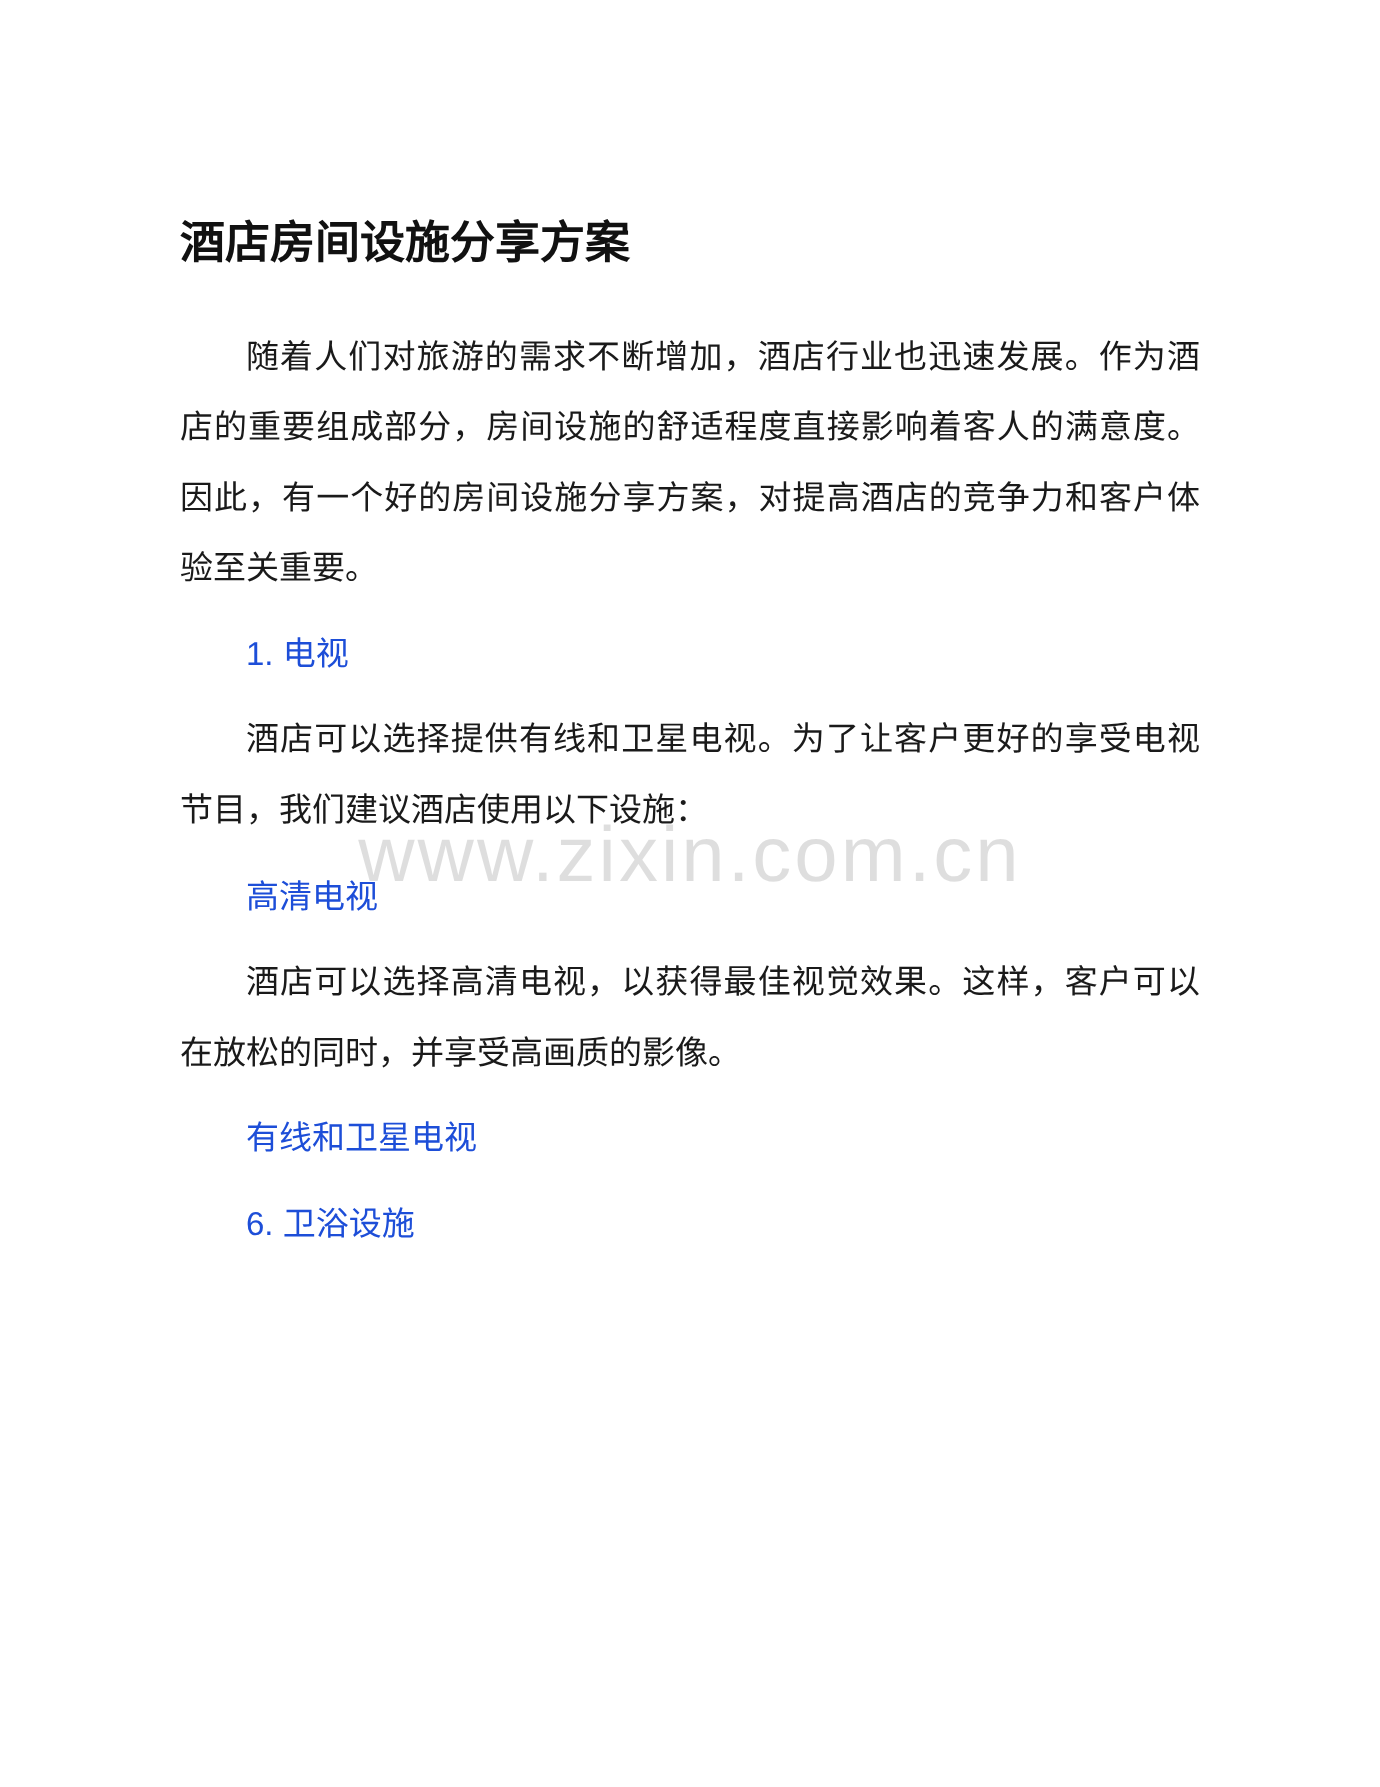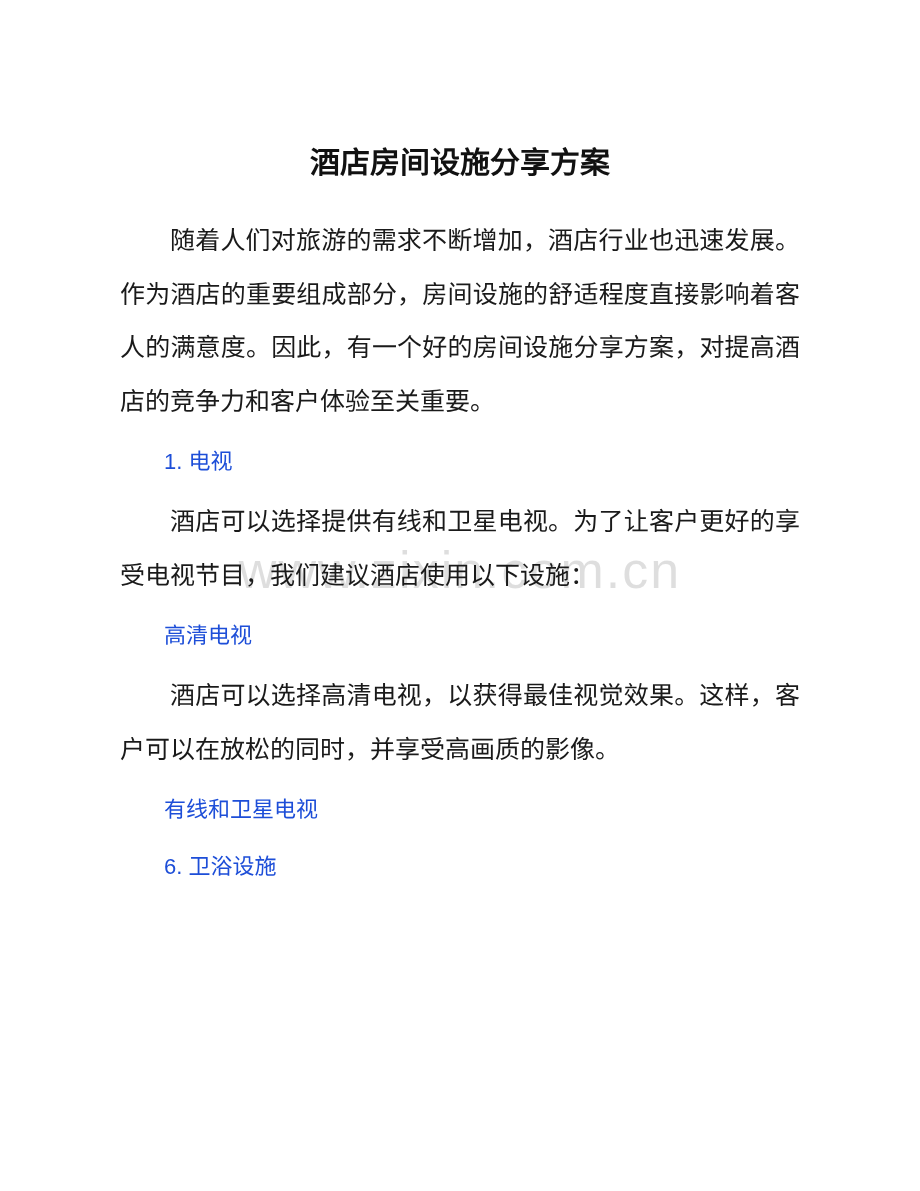--- a/index.html
+++ b/index.html
@@ -15,27 +15,27 @@
     background: #ffffff;
     overflow: hidden;
     font-family: "Liberation Sans", sans-serif;
     color: #1a1a1a;
     box-sizing: border-box;
     padding: 143px 120px 0 120px;
   }
   .doc-title {
     font-size: 30px;
     font-weight: 700;
-    text-align: center;
+    text-align: left;
     margin: 0 0 32px 0;
     line-height: 1.3;
     color: #111111;
   }
   .para {
-    font-size: 25px;
+    font-size: 22px;
     line-height: 2.14;
     text-align: justify;
     text-indent: 2em;
     margin: 0 0 10px 0;
     color: #1a1a1a;
     position: relative;
     z-index: 2;
   }
   .heading {
     font-size: 22px;

